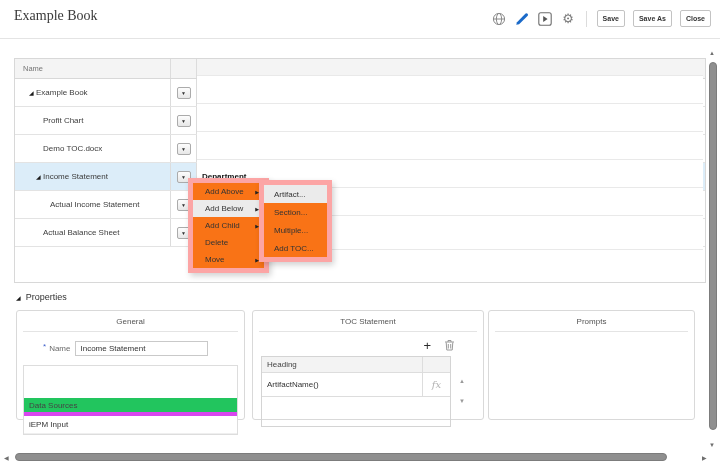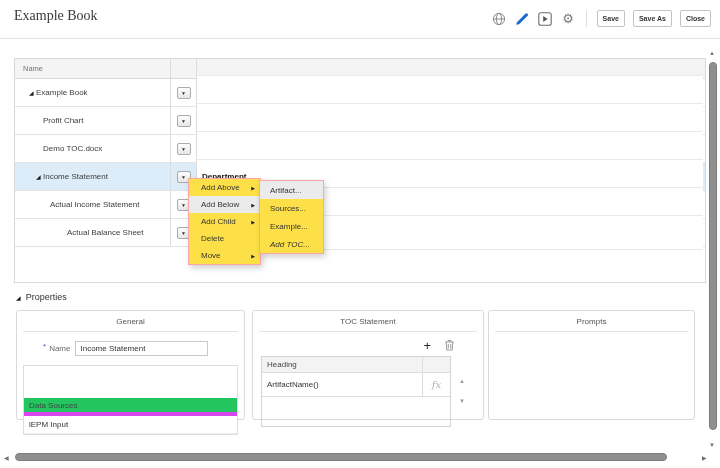--- a/index.html
+++ b/index.html
@@ -31,21 +31,21 @@
   .expander-slot{display:inline-block;width:7px;font-size:6px;color:#1a1a1a;flex:none;}
   .dd-btn{width:14px;height:12px;border:1px solid #ababab;border-radius:2px;
           background:linear-gradient(#fdfdfd,#e7e7e7);font-size:5px;color:#333;
           display:flex;align-items:center;justify-content:center;padding:0;}
   .pov-strip{flex:1;height:35px;background:#fff;border-top:1px solid #e9e9e9;
              border-bottom:1px solid #e9e9e9;display:flex;align-items:center;
              padding-left:5px;box-sizing:border-box;}
   .pov-text{font-weight:700;color:#141414;font-size:8px;}
   .t-filler{height:43px;}
   
-  .menu{position:absolute;background:#fde047;border:1px solid #fca5a5;
+  .menu{position:absolute;background:#f97316;border:5px solid #fca5a5;
         box-shadow:2px 3px 6px rgba(0,0,0,.18);z-index:6;}
   #context-menu{left:188px;top:178px;width:71px;}
   #context-submenu{left:259px;top:180px;width:63px;z-index:7;}
   .menu-item{height:17px;display:flex;align-items:center;padding:0 5px 0 12px;
              font-size:8px;color:#333;}
   #context-submenu .menu-item{height:18px;padding-left:10px;}
   .menu-item.highlight{background:#ebebeb;}
   .menu-arrow{margin-left:auto;font-size:5px;color:#222;}
   
   .props-header{position:absolute;left:16px;top:292px;display:flex;align-items:center;
@@ -202,21 +202,21 @@
           <div class="col-dd">
             <button class="dd-btn">▼</button>
           </div>
           <div class="col-pov">
             <div class="pov-strip"></div>
           </div>
         </div>
         <div class="t-row">
           <div class="col-name" style="padding-left: 21px;">
             <div class="expander-slot" style="display: inline-block;"></div>
-            <div class="" style="display: inline; margin-left: 24px;">Actual Balance Sheet</div>
+            <div class="" style="display: inline;">Actual Balance Sheet</div>
           </div>
           <div class="col-dd">
             <button class="dd-btn">▼</button>
           </div>
           <div class="col-pov">
             <div class="pov-strip"></div>
           </div>
         </div>
       </div>
     <div class="t-filler"></div>
@@ -241,27 +241,27 @@
       <div class="menu-item">
         <div class="" style="display: inline;">Move</div>
         <div class="menu-arrow">▶</div>
       </div>
     </div>
   <div class="menu" id="context-submenu">
       <div class="menu-item highlight">
         <div class="" style="display: inline;">Artifact...</div>
       </div>
       <div class="menu-item">
-        <div class="" style="display: inline;">Sources...</div>
-      </div>
-      <div class="menu-item">
-        <div class="" style="display: inline;">Example...</div>
-      </div>
-      <div class="menu-item">
-        <div class="" style="display: inline; font-style: italic;">Add TOC...</div>
+        <div class="" style="display: inline;">Section...</div>
+      </div>
+      <div class="menu-item">
+        <div class="" style="display: inline;">Multiple...</div>
+      </div>
+      <div class="menu-item">
+        <div class="" style="display: inline;">Add TOC...</div>
       </div>
     </div>
 
   <div class="props-header">
     <span class="tri">◢</span>
     <span>Properties</span>
   </div>
 
   <div class="panel" id="panel-general">
     <div class="panel-title">General</div>

